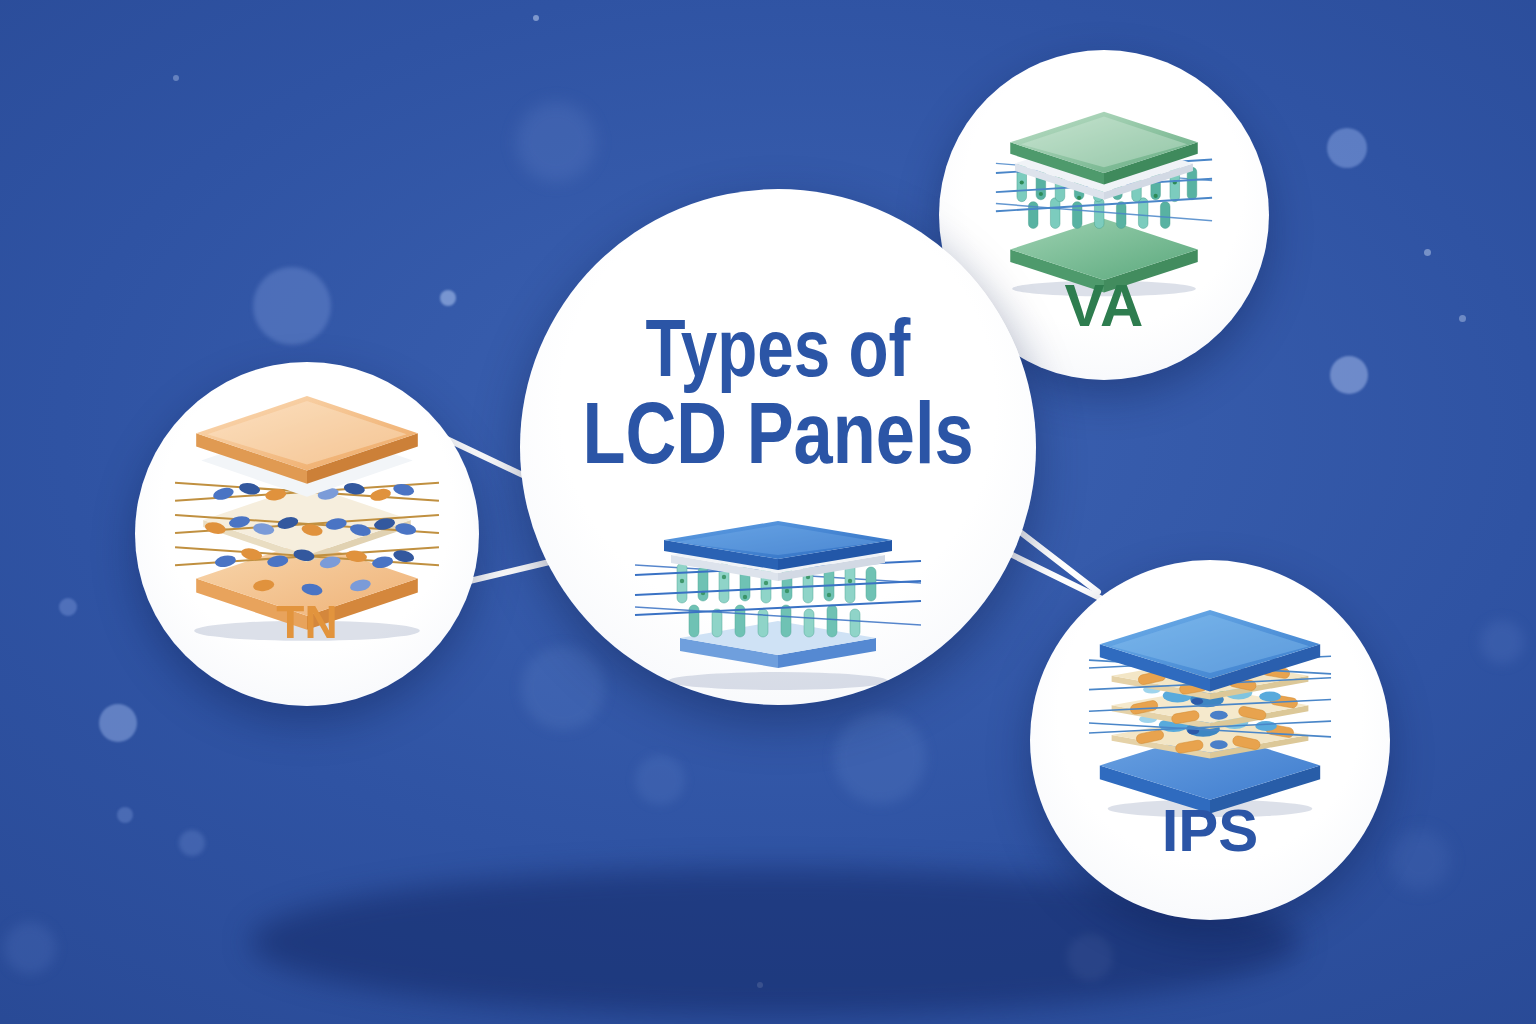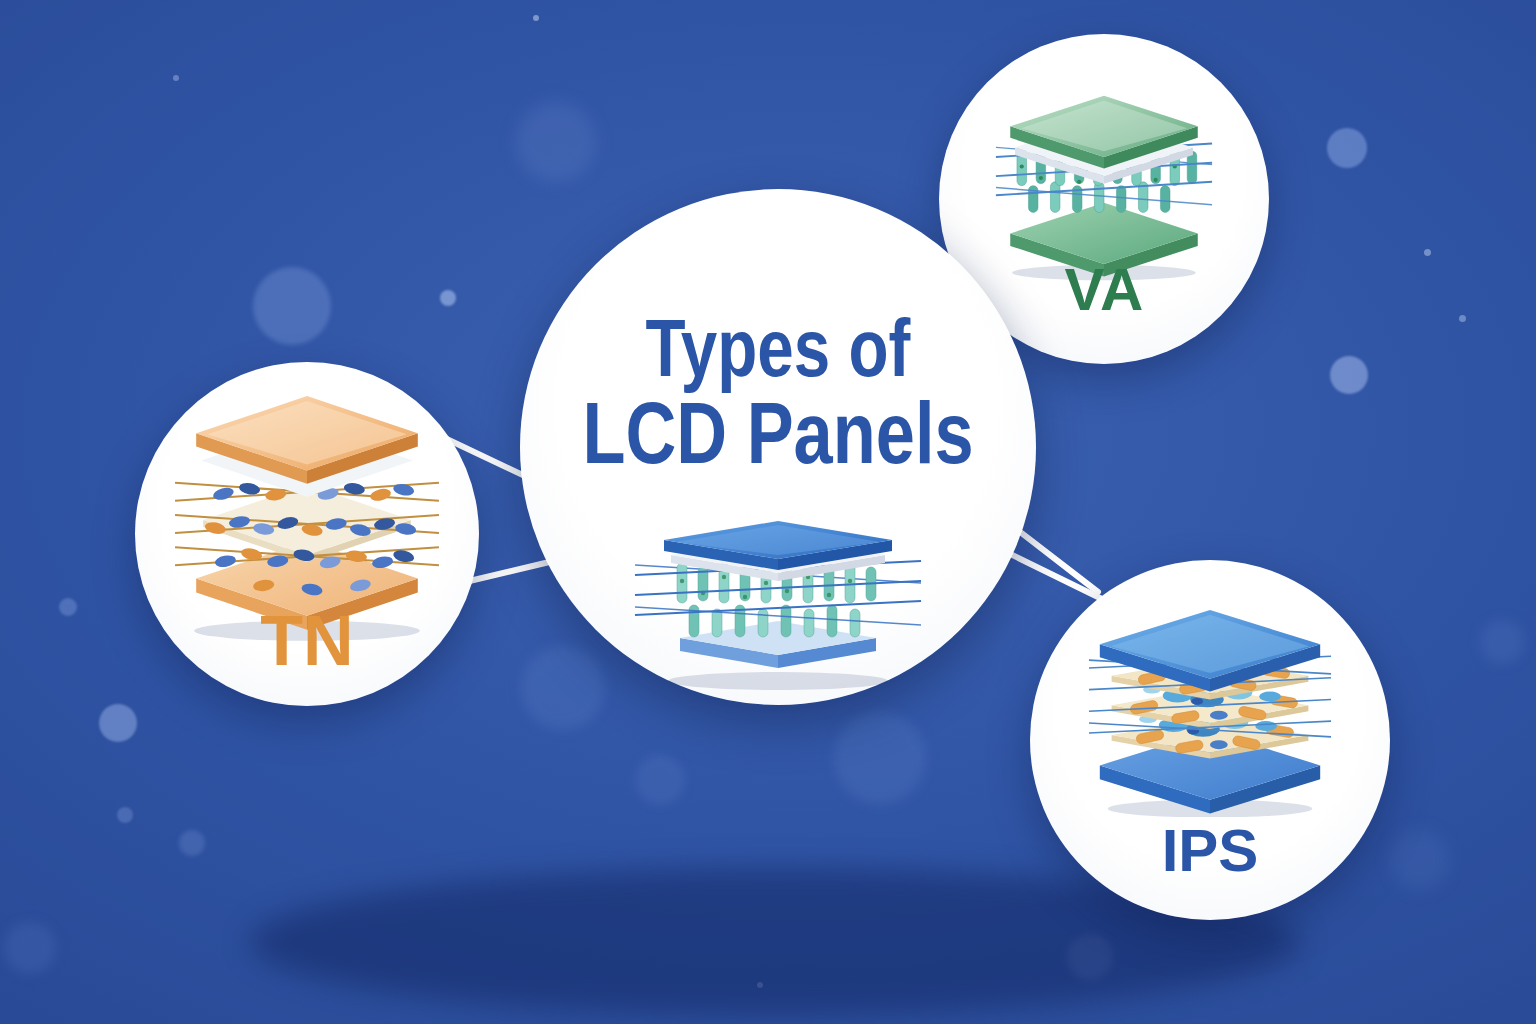--- a/index.html
+++ b/index.html
@@ -15,34 +15,34 @@
     background:rgba(13,30,88,0.45);filter:blur(14px);z-index:1;
   }
   .connectors{position:absolute;left:0;top:0;z-index:2;}
   .node{
     position:absolute;border-radius:50%;
     background:radial-gradient(circle at 50% 42%, #ffffff 55%, #f4f6fa 90%, #edf0f6 100%);
     box-shadow:0 16px 42px rgba(10,24,70,0.35);
     z-index:3;
   }
   .node-tn{left:135px;top:362px;width:344px;height:344px;}
-  .node-va{left:939px;top:34px;width:330px;height:330px;}
+  .node-va{left:939px;top:50px;width:330px;height:330px;}
   .node-ips{left:1030px;top:560px;width:360px;height:360px;}
   .node-center{left:520px;top:189px;width:516px;height:516px;z-index:5;
     box-shadow:0 18px 48px rgba(10,24,70,0.4);}
   .stack-svg{position:absolute;}
   .svg-center{left:113px;top:326px;width:290px;}
   .svg-tn{left:36px;top:26px;width:272px;}
   .svg-va{left:55px;top:56px;width:220px;}
   .svg-ips{left:57px;top:45px;width:246px;}
   .node-label{
     position:absolute;left:0;width:100%;text-align:center;
     font-weight:bold;line-height:1;
   }
-  .label-tn{top:244px;font-size:70px;}
+  .label-tn{top:237px;font-size:46px;}
   .label-va{top:226px;font-size:60px;}
   .label-ips{top:241px;font-size:60px;}
   .title-line{
     position:absolute;left:0;width:100%;text-align:center;font-weight:bold;
     transform:scaleX(0.8);transform-origin:50% 50%;white-space:nowrap;
   }
   .title-1{top:118px;font-size:82px;line-height:82px;}
   .title-2{top:200px;font-size:88px;line-height:88px;}
 </style>
 </head>
@@ -311,21 +311,21 @@
         <line x1="2" y1="56" x2="248" y2="70"></line>
           <line x1="2" y1="120" x2="248" y2="134"></line>
       </g>
       <g>
         <polygon points="13,40 125,75 125,88 13,53" fill="#2f6bbf"></polygon>
         <polygon points="125,75 237,40 237,53 125,88" fill="#2a5fae"></polygon>
         <polygon points="125,5 237,40 125,75 13,40" fill="url(#iTop)"></polygon>
         <polygon points="125,10 226,42 125,69 24,42" fill="#8cc2f0" opacity="0.4"></polygon>
       </g>
     </svg>
-    <div class="node-label label-ips" style="color: rgb(43, 85, 166); margin-top: 20px;">IPS</div>
+    <div class="node-label label-ips" style="color: rgb(43, 85, 166);">IPS</div>
   </div>
 
   <div class="node node-center">
     <div class="title-line title-1" style="color: rgb(43, 85, 166);">Types of</div>
     <div class="title-line title-2" style="color: rgb(43, 85, 166);">LCD Panels</div>
     <svg class="stack-svg svg-center" viewBox="0 0 290 180">
       <defs>
         <linearGradient id="cTop" x1="0" y1="0" x2="1" y2="1">
           <stop offset="0" stop-color="#5f9fe4"></stop>
             <stop offset="1" stop-color="#2f6ec2"></stop>

